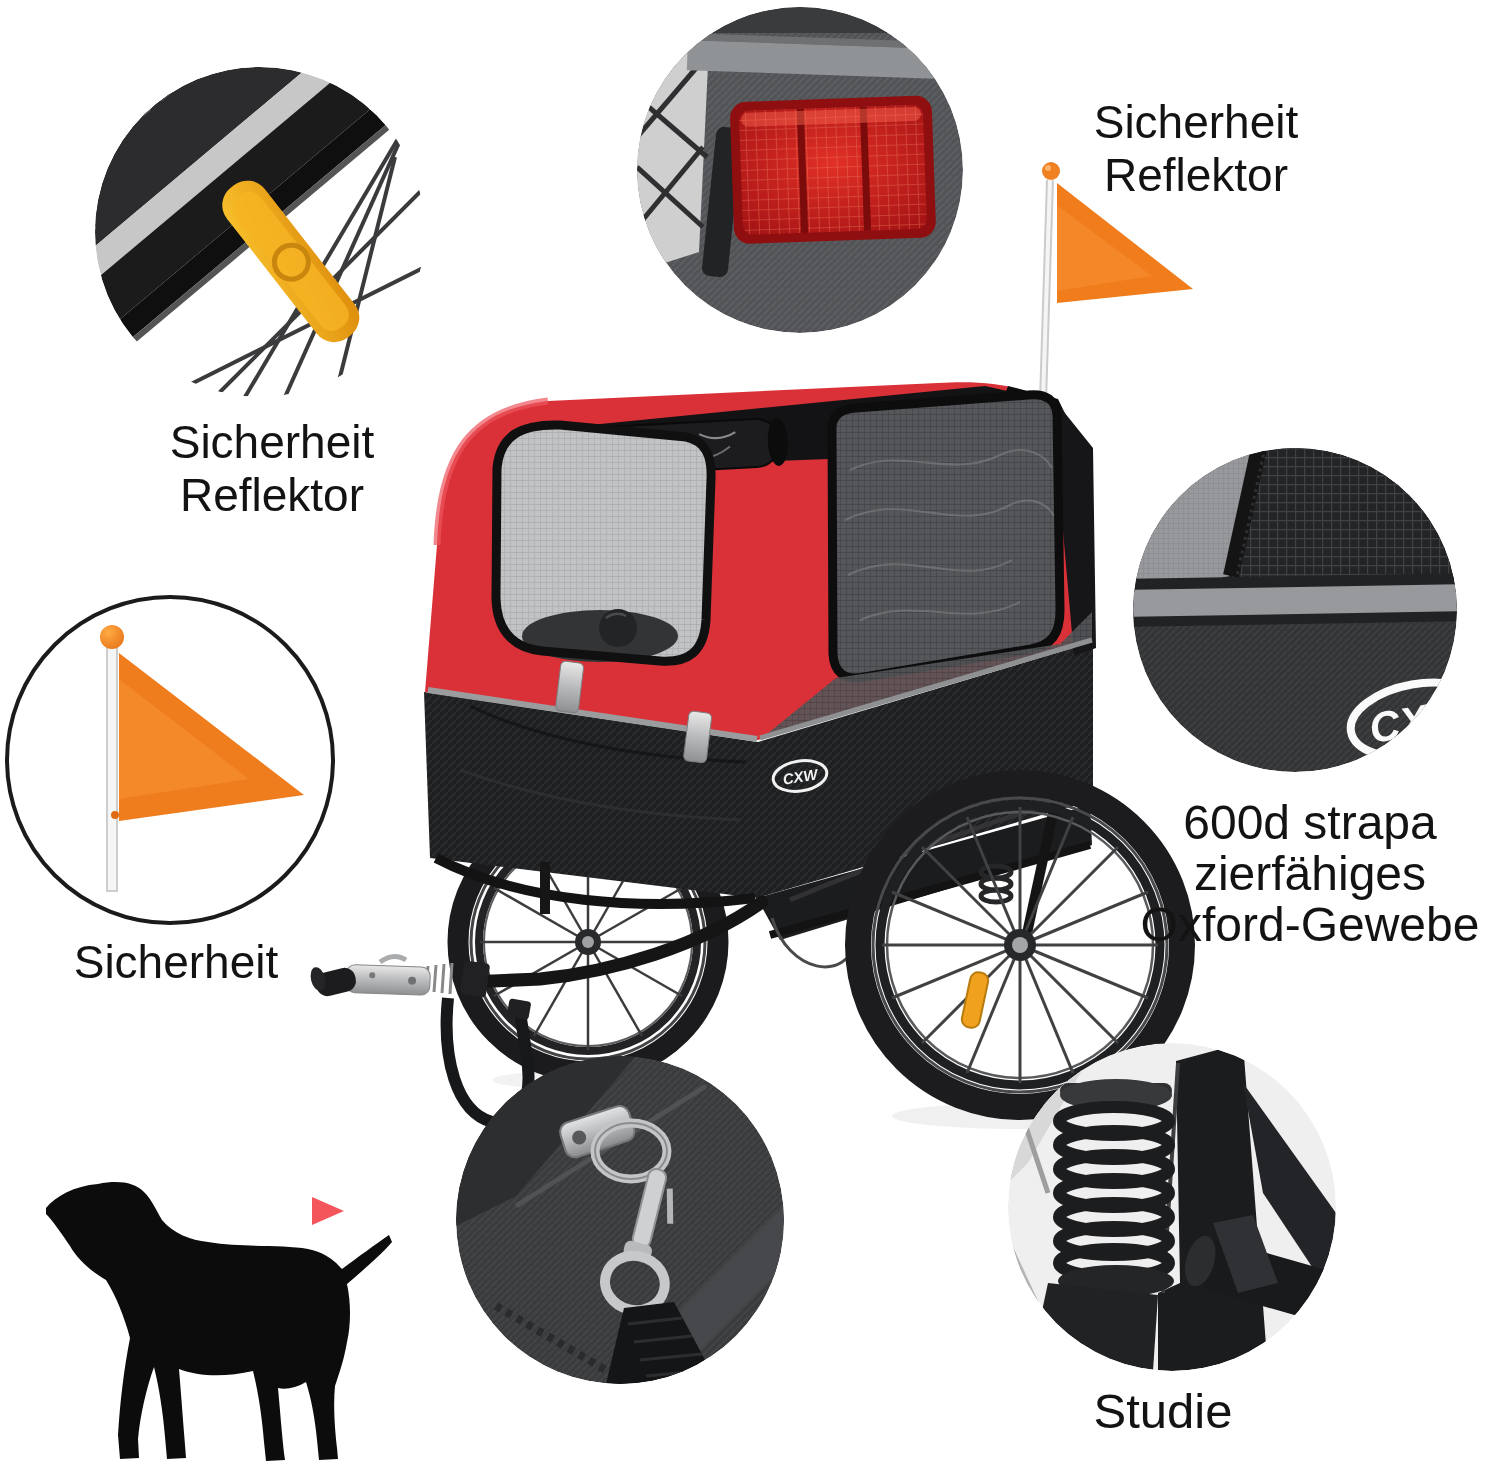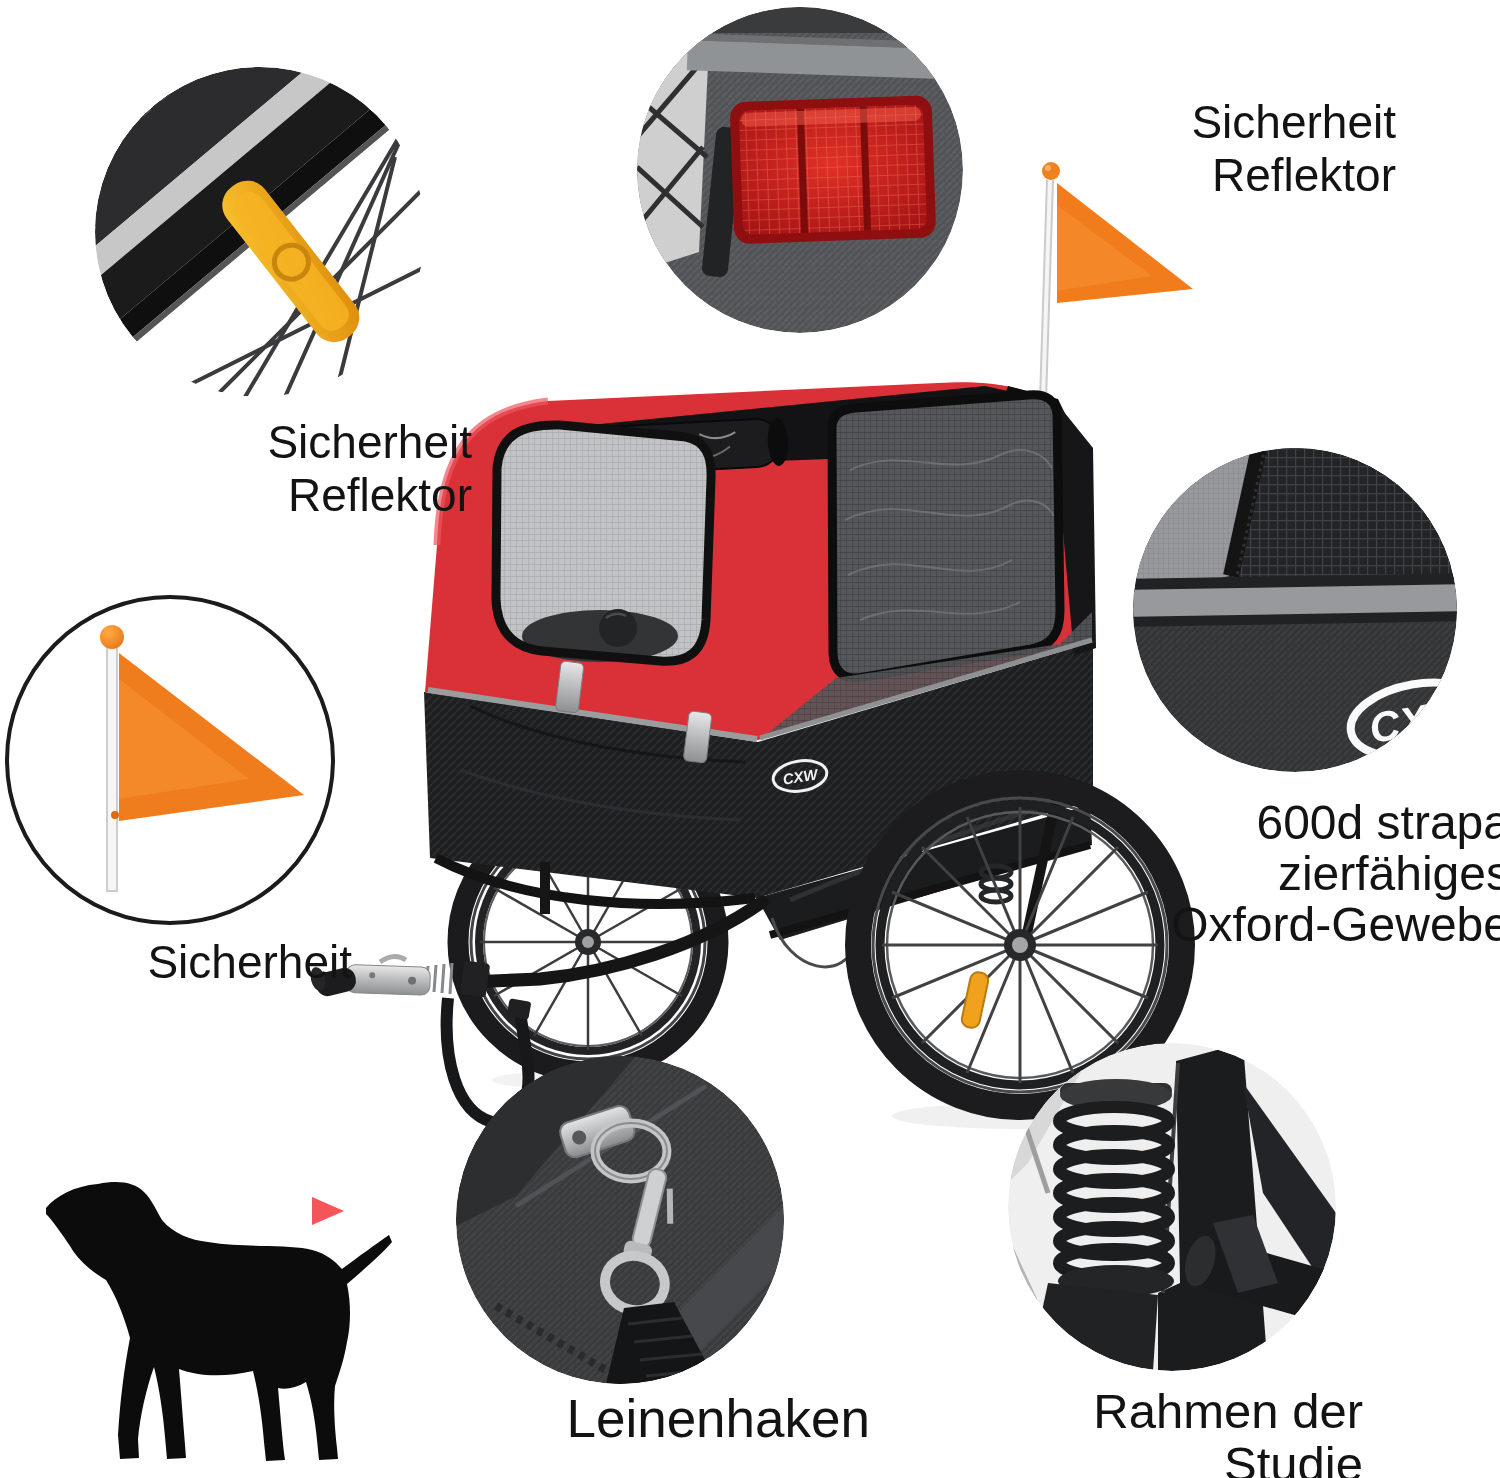--- a/index.html
+++ b/index.html
@@ -1,20 +1,20 @@
 <!DOCTYPE html>
 <html><head>
 <meta charset="utf-8">
 <style>
   html,body{margin:0;padding:0;background:#fff;}
   #stage{position:relative;width:1500px;height:1478px;background:#fff;overflow:hidden;
          font-family:"Liberation Sans",sans-serif;}
   .callout{position:absolute;border-radius:50%;overflow:hidden;}
   .callout svg{display:block;}
-  .lbl{position:absolute;text-align:right;color:#131313;font-family:"Liberation Sans",sans-serif;}
+  .lbl{position:absolute;text-align:center;color:#131313;font-family:"Liberation Sans",sans-serif;}
   svg text{font-family:"Liberation Sans",sans-serif;}
   .abs{position:absolute;}
 </style>
 </head>
 <body>
 
 <div id="stage">
 
   <svg class="abs" style="left:0;top:0" width="1500" height="1478" viewBox="0 0 1500 1478">
     <defs>
@@ -434,22 +434,18 @@
   <div class="lbl" style="left:0px;top:936px;width:352px;font-size:46px;line-height:53px">
     <div>Sicherheit</div>
   </div>
 
   <div class="lbl" style="left:1110px;top:797px;width:400px;font-size:48px;line-height:51px">
     <div>600d strapa</div>
     <div>zierfähiges</div>
     <div>Oxford-Gewebe</div>
   </div>
 
-  <div class="lbl" style="left:430px;top:1390px;width:440px;font-size:53px;line-height:58px">
-    <div>Leinenhaken</div>
-  </div>
 
   <div class="lbl" style="left:963px;top:1385px;width:400px;font-size:49px;line-height:53px">
-    <div>Rahmen der</div>
     <div>Studie</div>
   </div>
 
 </div>
 
 </body></html>

